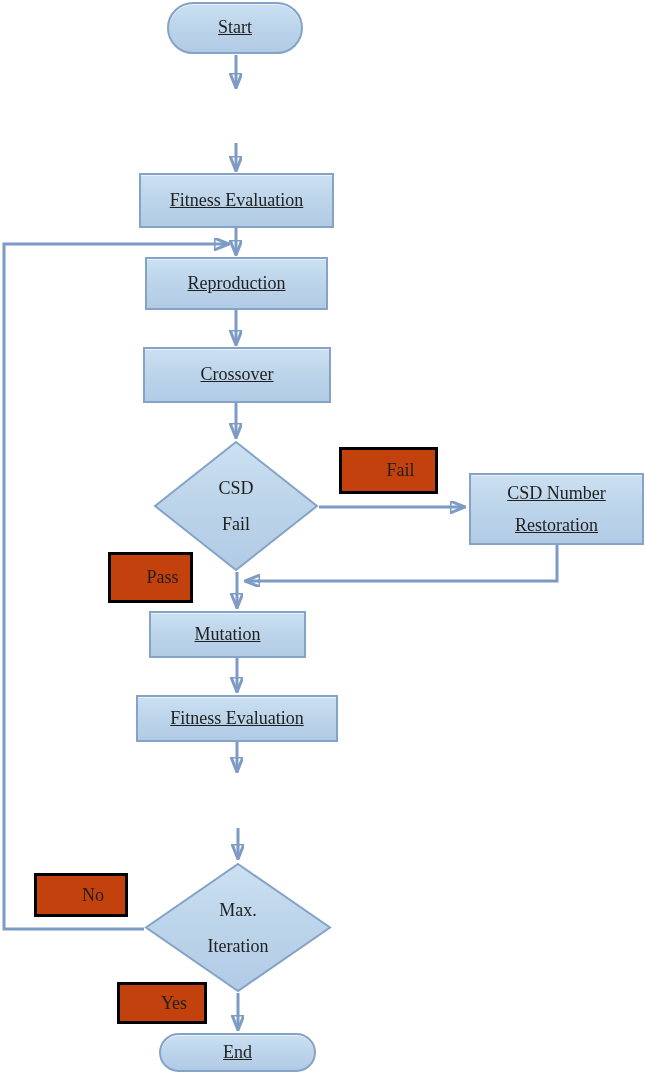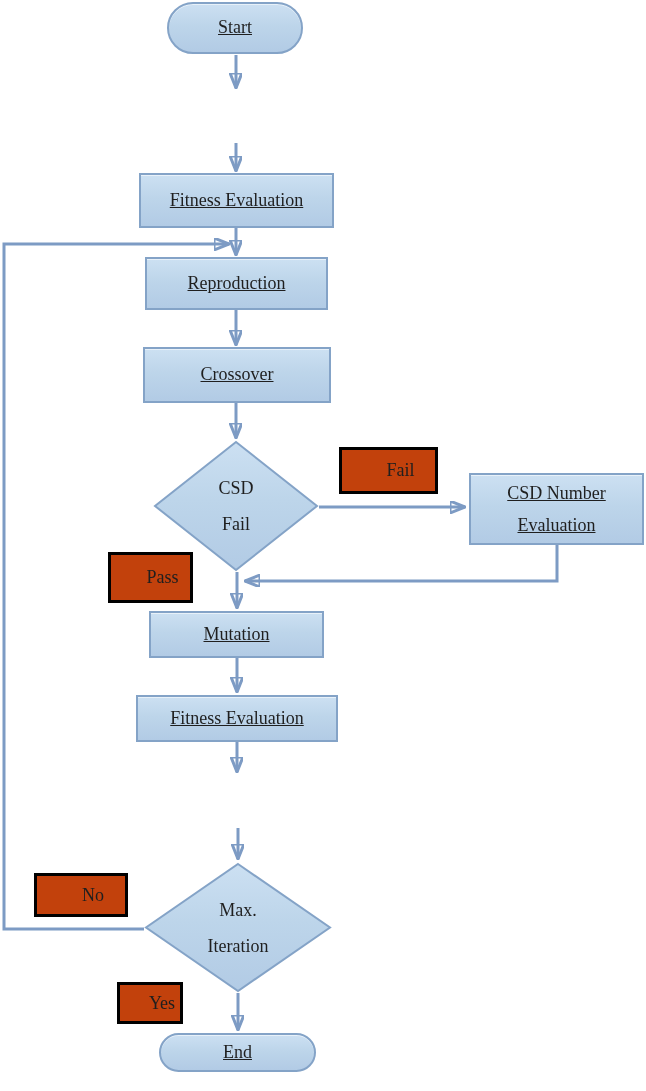--- a/index.html
+++ b/index.html
@@ -90,29 +90,29 @@
     </div>
   </div>
 
   <div class="edge-label" style="left:339px;top:447px;width:99px;height:47px">
     <span>Fail</span>
   </div>
 
   <div class="node" style="left:469px;top:473px;width:175px;height:72px">
     <div style="line-height:32px;">
       <div>CSD Number</div>
-      <div>Evaluation</div>
+      <div>Restoration</div>
     </div>
   </div>
 
   <div class="edge-label" style="left:108px;top:552px;width:85px;height:51px">
     <span>Pass</span>
   </div>
 
-  <div class="node" style="left:149px;top:611px;width:175px;height:47px">
+  <div class="node" style="left:149px;top:611px;width:157px;height:47px">
     <span>Mutation</span>
   </div>
 
   <div class="node" style="left:136px;top:695px;width:202px;height:47px">
     <span>Fitness Evaluation</span>
   </div>
 
 
   <div class="diamond-wrap" style="left:144px;top:862px;width:188px;height:131px">
     <svg width="188" height="131" viewBox="0 0 188 131">
@@ -121,21 +121,21 @@
     <div class="diamond-text">
       <span>Max.</span>
       <span>Iteration</span>
     </div>
   </div>
 
   <div class="edge-label" style="left:34px;top:873px;width:94px;height:44px">
     <span>No</span>
   </div>
 
-  <div class="edge-label" style="left:117px;top:982px;width:66px;height:42px">
+  <div class="edge-label" style="left:117px;top:982px;width:90px;height:42px">
     <span>Yes</span>
   </div>
 
   <div class="node terminator" style="left:159px;top:1033px;width:157px;height:39px">
     <span>End</span>
   </div>
 
 </div>
 
 </body></html>

